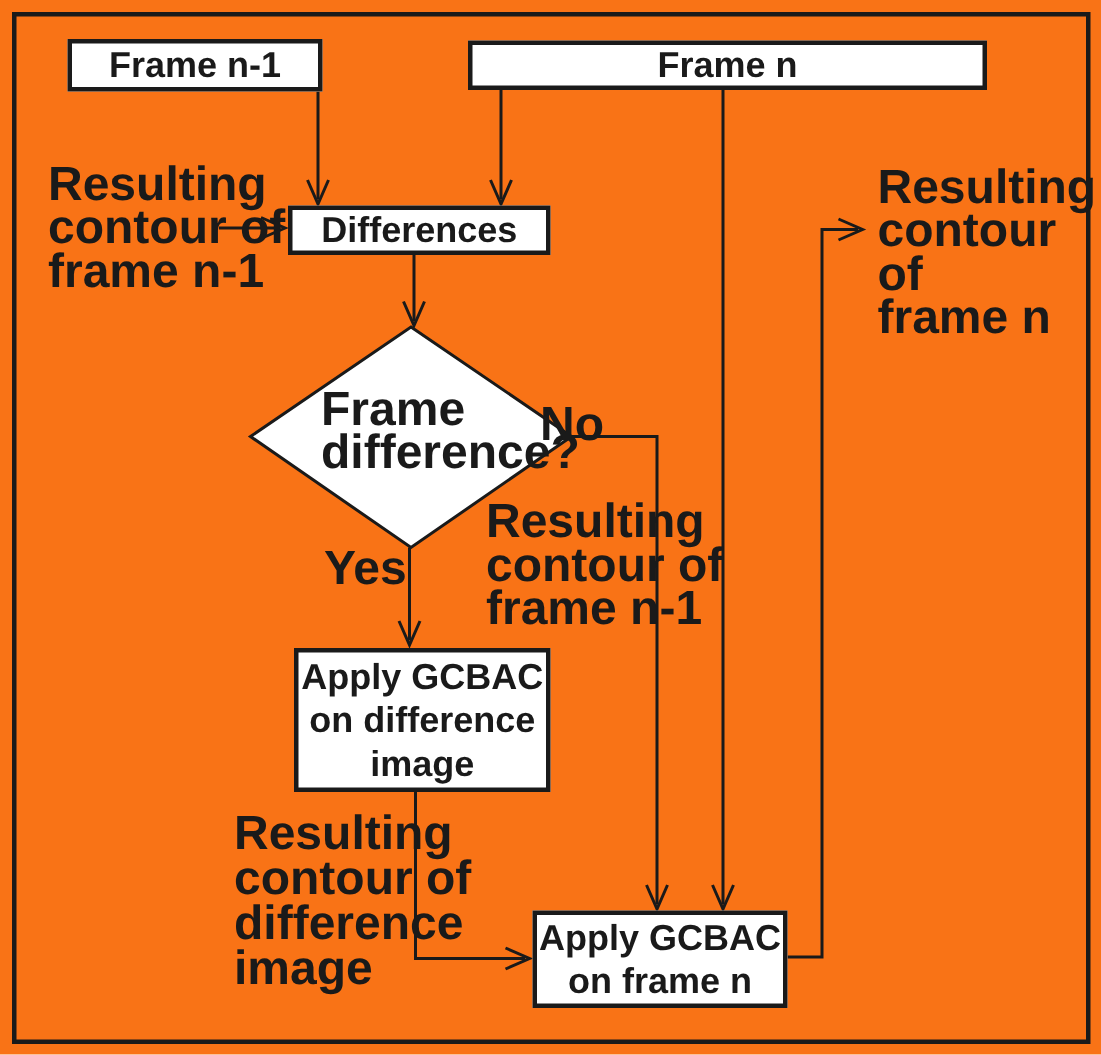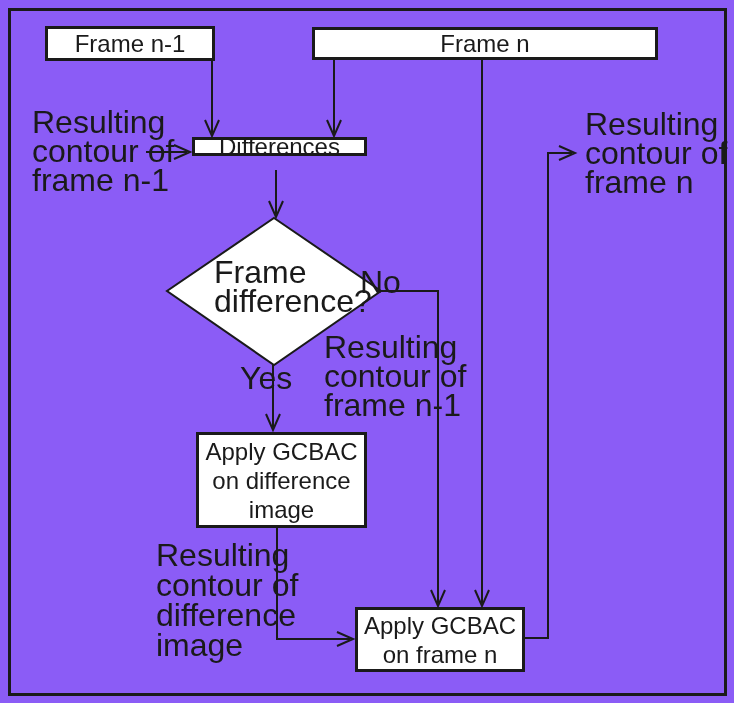--- a/index.html
+++ b/index.html
@@ -4,24 +4,25 @@
 <style>
   html, body {
     margin: 0;
     padding: 0;
     background: #ffffff;
   }
   .canvas {
     position: relative;
     width: 734px;
     height: 703px;
-    background: #8b5cf6;
+    background: #f97316;
     font-family: "Liberation Sans", "DejaVu Sans", sans-serif;
     color: #1a1a1a;
     overflow: hidden;
+    font-weight: bold;
   }
   .outer-border {
     position: absolute;
     left: 8px; top: 8px;
     width: 713px; height: 682px;
     border: 3px solid #1a1a1a;
   }
   svg.edges {
     position: absolute;
     left: 0; top: 0;
@@ -42,29 +43,29 @@
     white-space: pre-line;
   }
   .flabel {
     position: absolute;
     font-size: 32px;
     line-height: 29px;
     white-space: pre-line;
   }
   .node-frame-n1   { left: 45px;  top: 26px;  width: 170px; height: 35px; }
   .node-frame-n    { left: 312px; top: 27px;  width: 346px; height: 33px; }
-  .node-differences{ left: 192px; top: 137px; width: 175px; height: 19px; }
+  .node-differences{ left: 192px; top: 137px; width: 175px; height: 33px; }
   .node-apply-diff { left: 196px; top: 432px; width: 171px; height: 96px; }
   .node-apply-frame{ left: 355px; top: 607px; width: 170px; height: 65px; }
 
   .label-contour-n1-left  { left: 32px;  top: 108px; }
   .label-contour-n-right  { left: 585px; top: 110px; }
   .label-decision         { left: 214px; top: 258px; }
   .label-no               { left: 360px; top: 268px; }
-  .label-yes              { left: 240px; top: 364px; text-align: center; }
+  .label-yes              { left: 216px; top: 364px; text-align: center; }
   .label-contour-n1-mid   { left: 324px; top: 333px; }
   .label-contour-diff     { left: 156px; top: 540px; line-height: 30px; }
 </style>
 </head>
 <body>
 
 <div class="canvas">
 
   <div class="outer-border"></div>
 

